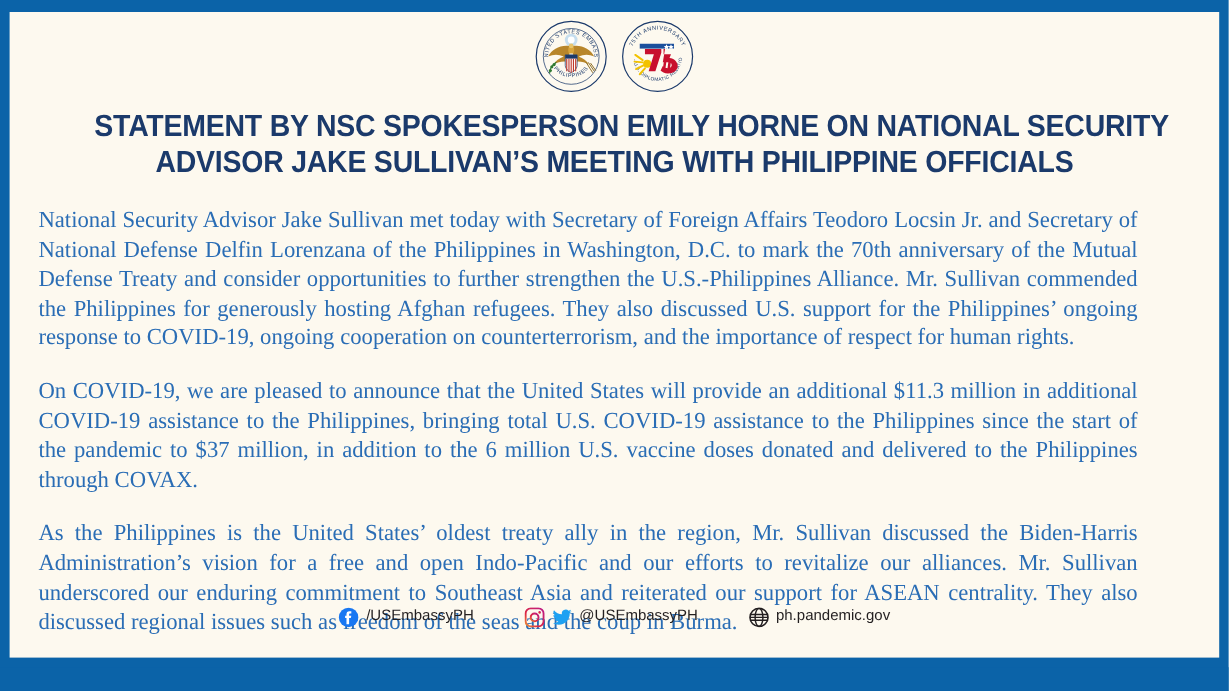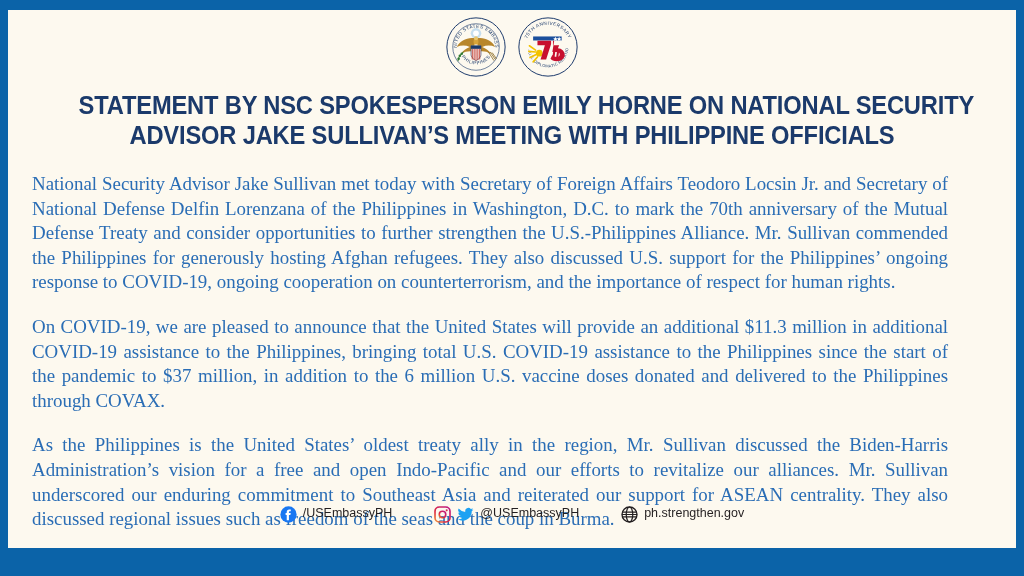--- a/index.html
+++ b/index.html
@@ -248,20 +248,20 @@
       </div>
 
       <div class="fgroup">
         <span class="ficons">
           <svg class="ficon" viewBox="0 0 24 24" aria-hidden="true">
             <circle cx="12" cy="12" r="10.6" fill="none" stroke="#231f20" stroke-width="1.9"></circle>
             <ellipse cx="12" cy="12" rx="4.6" ry="10.6" fill="none" stroke="#231f20" stroke-width="1.7"></ellipse>
             <path d="M1.8 8.6h20.4M1.8 15.4h20.4M1.4 12h21.2" stroke="#231f20" stroke-width="1.7"></path>
           </svg>
         </span>
-        <span class="flabel">ph.strengthen.gov</span>
+        <span class="flabel">ph.pandemic.gov</span>
       </div>
 
     </div>
 
   </div>
   <div id="bottom-bar"></div>
 </div>
 
 </body></html>

